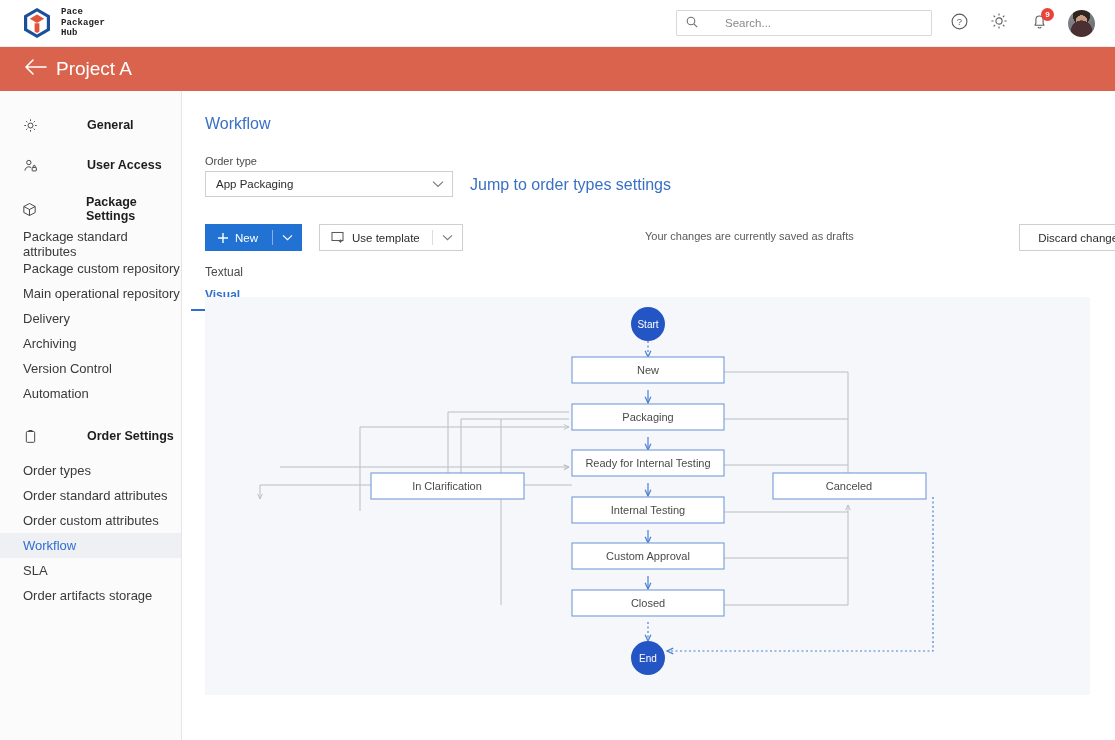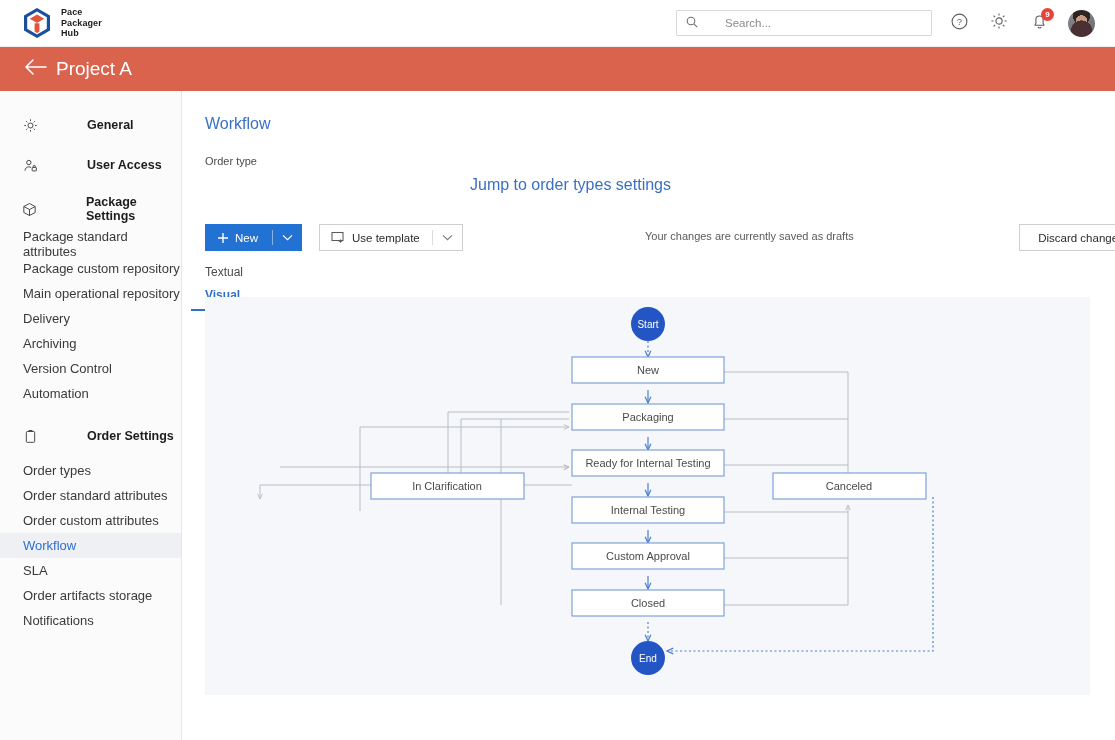--- a/index.html
+++ b/index.html
@@ -14,21 +14,21 @@
   
   .topbar {
     position: absolute; left:0; top:0; width:1115px; height:47px;
     background:#ffffff; border-bottom:1px solid #ededed;
     display:flex; align-items:center;
   }
   .logo-wrap { display:flex; align-items:center; margin-left:22px; }
   .logo-mark { width:30px; height:32px; position:relative; }
   .logo-text {
     margin-left:9px; font-size:9px; line-height:10.5px;
-    font-weight:bold; color:#1d1d1d; letter-spacing:0.1px;
+    font-weight:bold; color:#1d1d1d; letter-spacing:0.1px;font-family:Liberation Mono, monospace;
   }
   .top-right { margin-left:auto; display:flex; align-items:center; margin-right:20px; }
   .searchbox {
     width:256px; height:26px; border:1px solid #d8d8d8; background:#fff;
     display:flex; align-items:center; padding-left:9px; border-radius:1px;gap:19px;
   }
   .searchbox .ph { font-size:11.5px; color:#8a8a8a; margin-left:8px; }
   .icon-btn {
     width:26px; height:26px; margin-left:14px; position:relative;
     display:flex; align-items:center; justify-content:center; cursor:pointer;
@@ -322,30 +322,35 @@
       </div>
     <div class="sb-item active">
       <span>Workflow</span>
       </div>
     <div class="sb-item">
       <span>SLA</span>
       </div>
     <div class="sb-item">
       <span>Order artifacts storage</span>
       </div>
-    <div class="sb-item">
-      <span>Notifications</span>
-      </div>
   </div>
 
   <div class="main">
 
     <div class="page-title">Workflow</div>
     <div class="field-label">Order type</div>
 
+    <div class="select">
+      <span>App Packaging</span>
+      <span class="chev">
+        <svg width="12" height="8" viewBox="0 0 12 8">
+          <path d="M1 1.6L6 6.4l5-4.8" fill="none" stroke="#7b7b7b" stroke-width="1.2"></path>
+        </svg>
+      </span>
+    </div>
 
     <div class="link-inline">Jump to order types settings</div>
 
     <div class="btn-primary">
       <span class="plus">
         <svg width="12" height="12" viewBox="0 0 12 12">
           <path d="M6 1v10M1 6h10" stroke="#ffffff" stroke-width="1.4"></path>
         </svg>
       </span>
       <span class="lbl">New</span>

